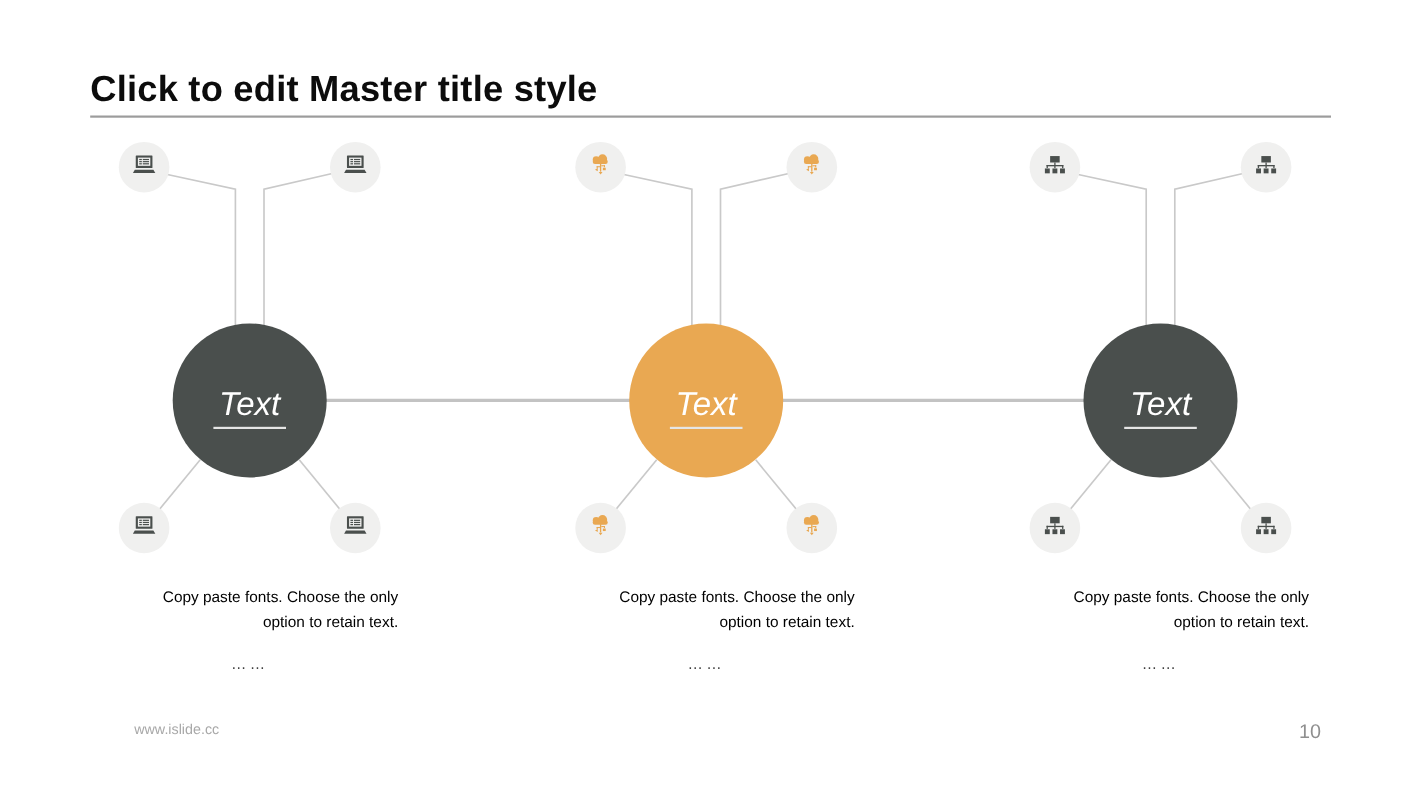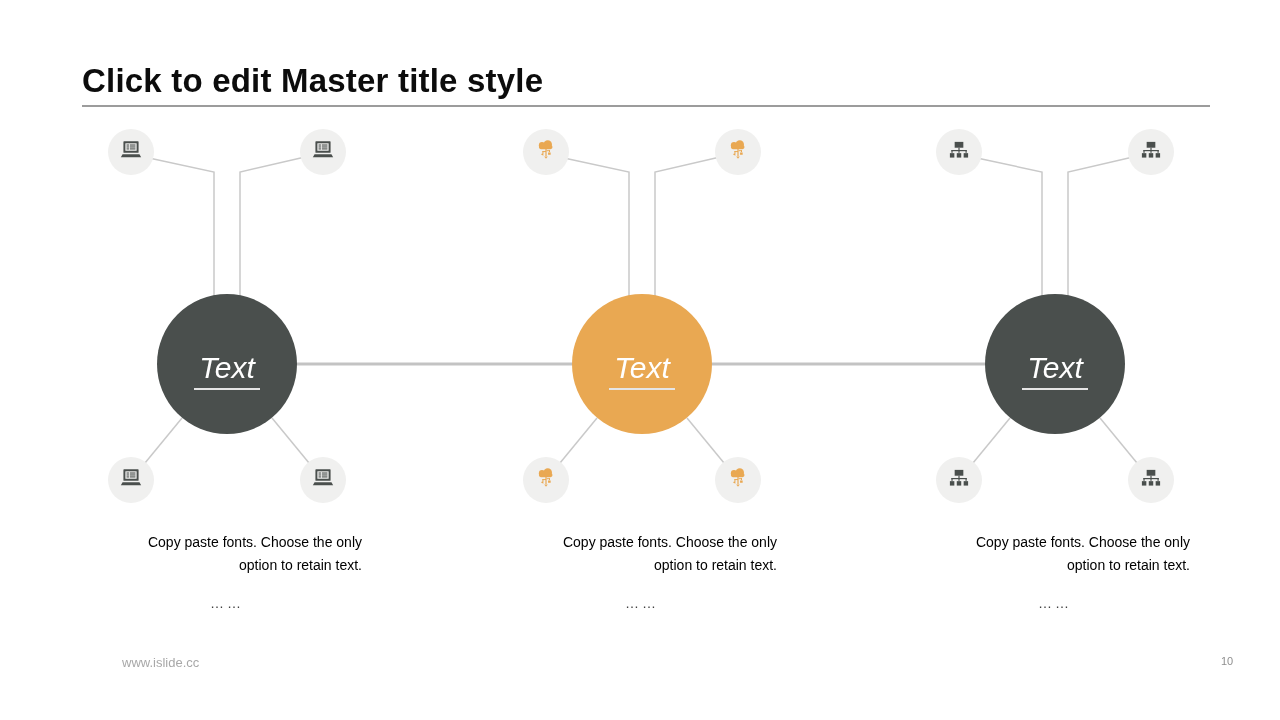--- a/index.html
+++ b/index.html
@@ -36,21 +36,21 @@
   }
   .dots{
     position:absolute;left:0;top:595px;width:270px;text-align:center;
     font-size:14px;letter-spacing:3px;color:#3f3f3f;
   }
   .footer-site{
     position:absolute;left:82px;top:655px;font-size:13px;color:#a8a8a8;margin-left:40px;
   }
   .footer-page{
     position:absolute;left:1176px;top:655px;width:30px;text-align:center;
-    font-size:11px;color:#8f8f8f;margin-left:36px;
+    font-size:18px;color:#8f8f8f;
   }
   .hidden-defs{position:absolute;width:0;height:0;overflow:hidden;}
 </style>
 </head>
 <body>
 
 <svg class="hidden-defs" aria-hidden="true">
   <symbol id="icon-laptop" viewBox="0 0 24 24">
     <g fill="#4a4f4d">
       <rect x="5" y="4" width="14" height="10.5" rx="0.5"></rect>

